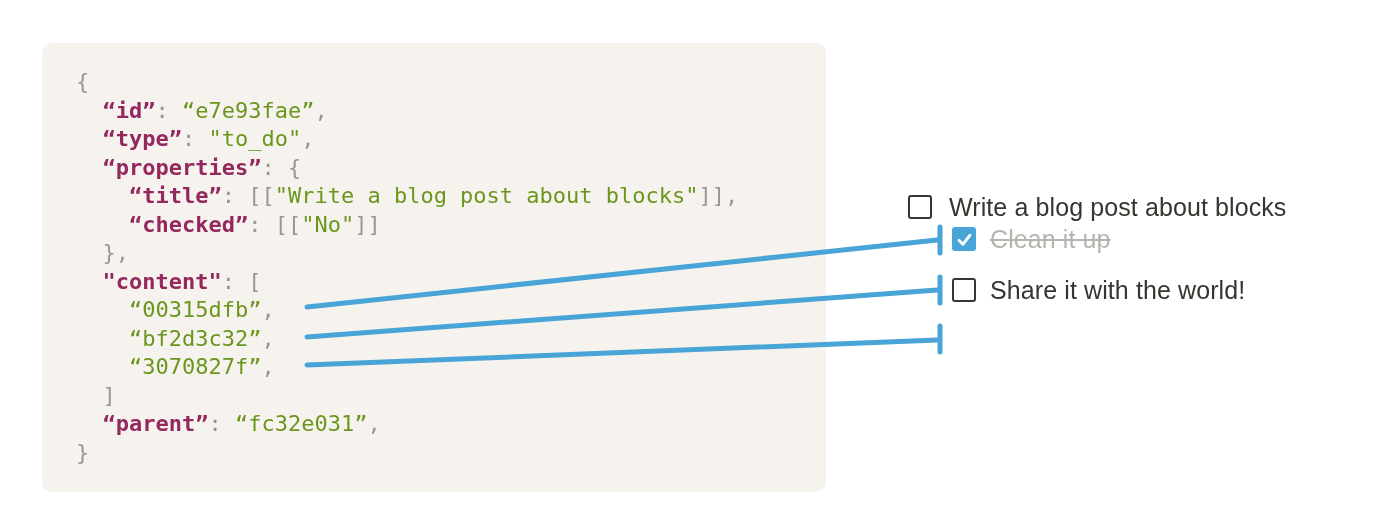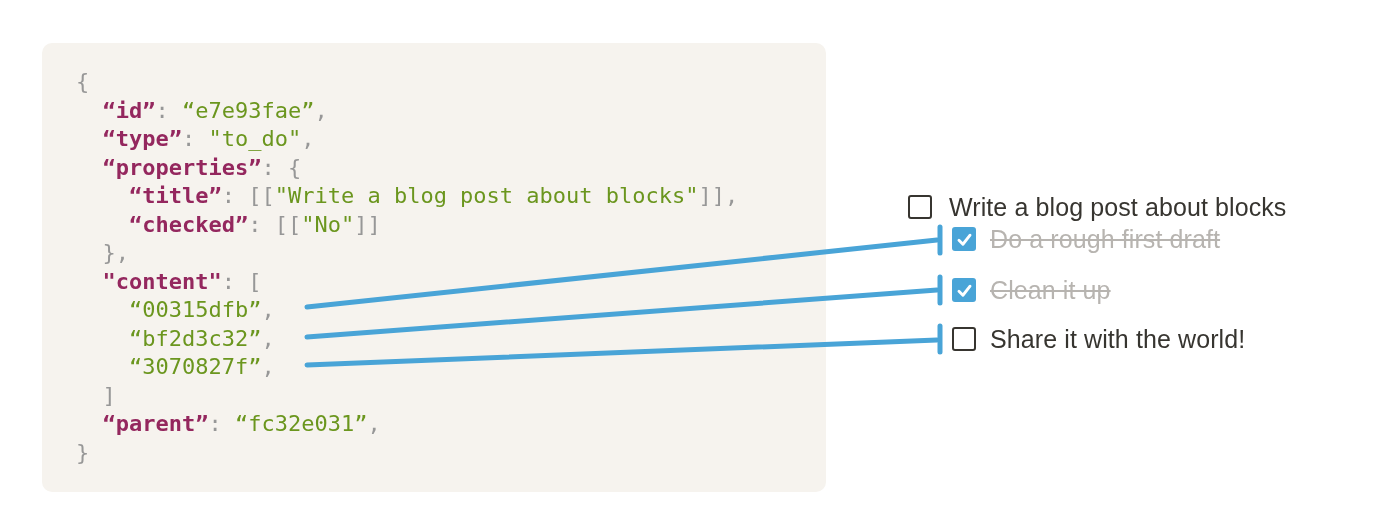--- a/index.html
+++ b/index.html
@@ -73,27 +73,19 @@
     <div class="todo-row">
       <span class="cb"></span>
       <span class="todo-label">Write a blog post about blocks</span>
     </div>
     <div class="todo-row indented">
       <span class="cb checked">
         <svg viewBox="0 0 24 24">
           <polyline points="5,13 10,18 19,6.5" fill="none" stroke="#ffffff" stroke-width="3.6" stroke-linecap="round" stroke-linejoin="round"></polyline>
         </svg>
       </span>
-      <span class="todo-label struck">Do a rough first draft</span>
-    </div>
-    <div class="todo-row indented">
-      <span class="cb checked">
-        <svg viewBox="0 0 24 24">
-          <polyline points="5,13 10,18 19,6.5" fill="none" stroke="#ffffff" stroke-width="3.6" stroke-linecap="round" stroke-linejoin="round"></polyline>
-        </svg>
-      </span>
       <span class="todo-label struck">Clean it up</span>
     </div>
     <div class="todo-row indented">
       <span class="cb"></span>
       <span class="todo-label">Share it with the world!</span>
     </div>
   </div>
 
 </body></html>

